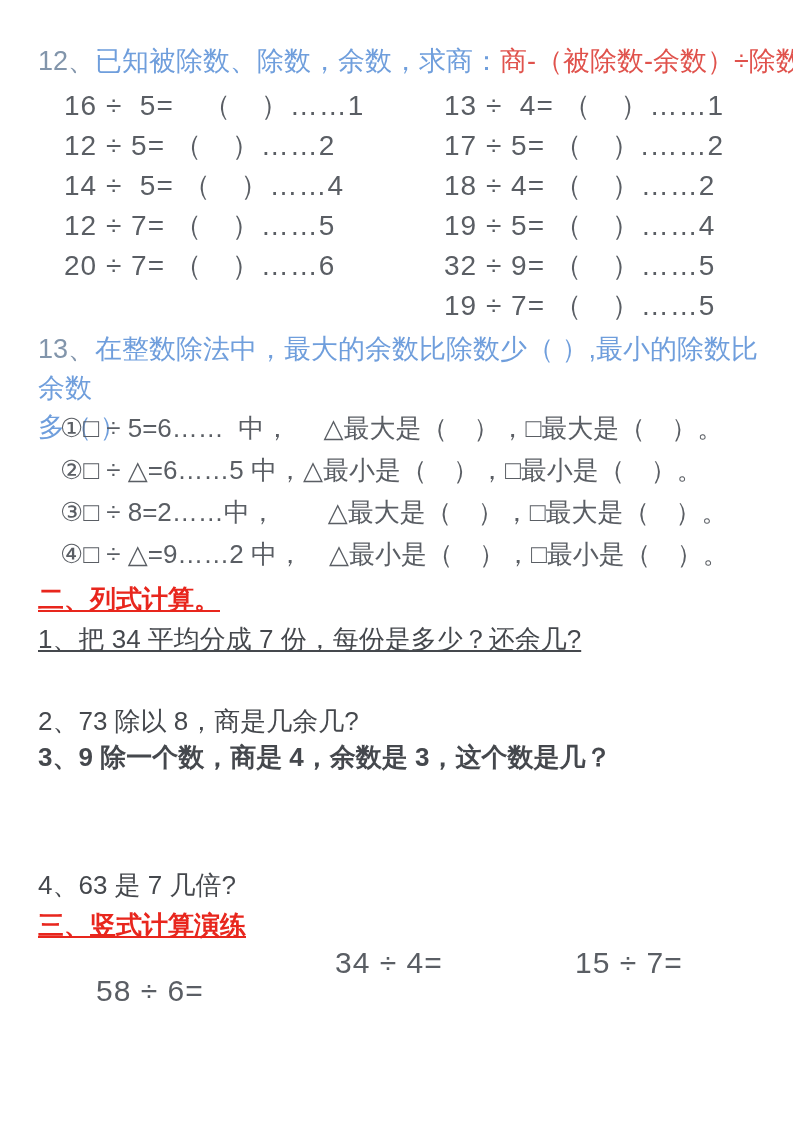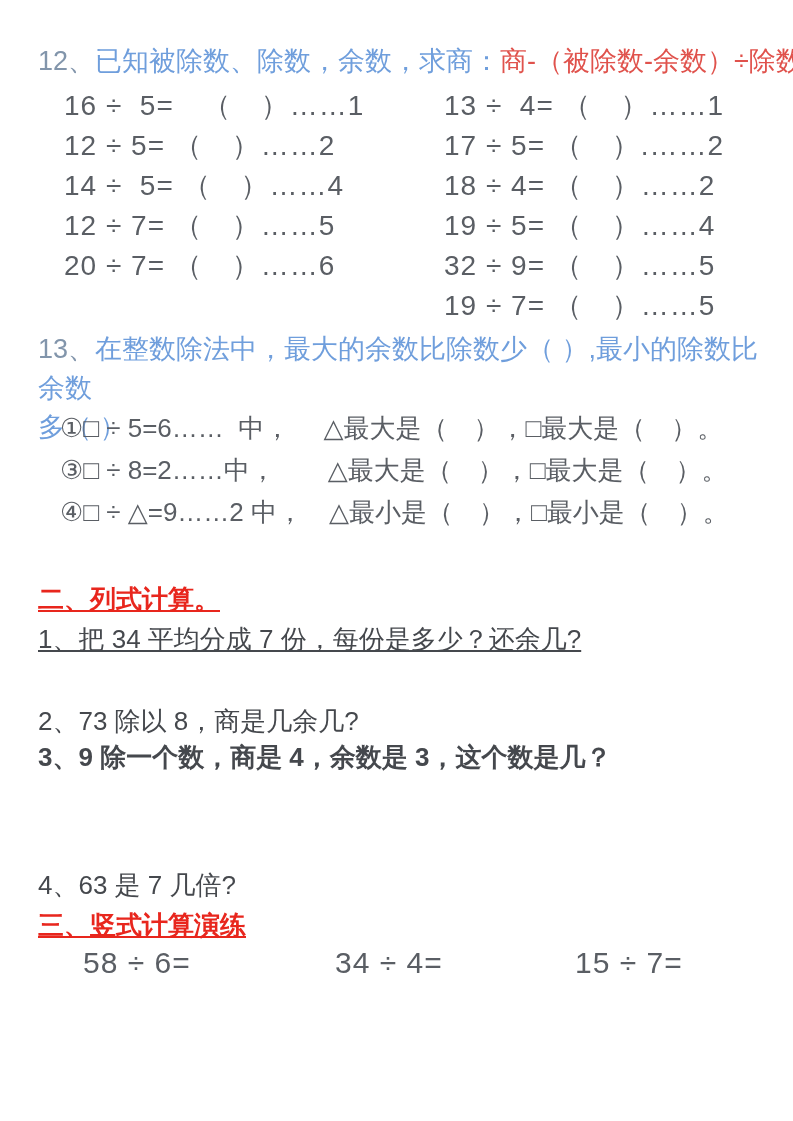--- a/index.html
+++ b/index.html
@@ -74,21 +74,21 @@
   .q3 { top: 740px; font-weight: bold; }
   .q4 { top: 868px; }
 
   
   .prob {
     top: 946px;
     font-size: 30px; letter-spacing: 1px;
     color: var(--ink);
     white-space: pre;
   }
-  .prob1 { left: 83px; }
+  .prob1 { left: 96px; margin-top: 28px; }
   .prob2 { left: 335px; }
   .prob3 { left: 575px; }
 </style>
 </head>
 <body>
 
 <div class="page">
 
   <div class="abs q12-title"><span class="num">12、</span><span class="blue">已知被除数、除数，余数，求商：</span><span class="fred">商-（被除数-余数）÷除数</span></div>
 
@@ -106,20 +106,21 @@
     <div class="eq">18 ÷ 4= （　）……2</div>
     <div class="eq">19 ÷ 5= （　）……4</div>
     <div class="eq">32 ÷ 9= （　）……5</div>
     <div class="eq">19 ÷ 7= （　）……5</div>
   </div>
 
   <div class="abs q13-title"><span class="num">13、</span><span class="blue">在整数除法中，最大的余数比除数少（ ）,最小的除数比余数</span><br><span class="blue">多（ ）</span></div>
 
   <div class="abs sub-items">
     <div class="sub">①□ ÷ 5=6……  中，　 △最大是（　），□最大是（　）。</div>
+    <div class="sub">②□ ÷ △=6……5 中，△最小是（　），□最小是（　）。</div>
     <div class="sub">③□ ÷ 8=2……中，　　△最大是（　），□最大是（　）。</div>
     <div class="sub">④□ ÷ △=9……2 中，　△最小是（　），□最小是（　）。</div>
   </div>
 
   <div class="abs sec-head sec2-head">二、列式计算。</div>
   <div class="abs question q1">1、把 34 平均分成 7 份，每份是多少？还余几?</div>
   <div class="abs question q2">2、73 除以 8，商是几余几?</div>
   <div class="abs question q3">3、9 除一个数，商是 4，余数是 3，这个数是几？</div>
   <div class="abs question q4">4、63 是 7 几倍?</div>
 

